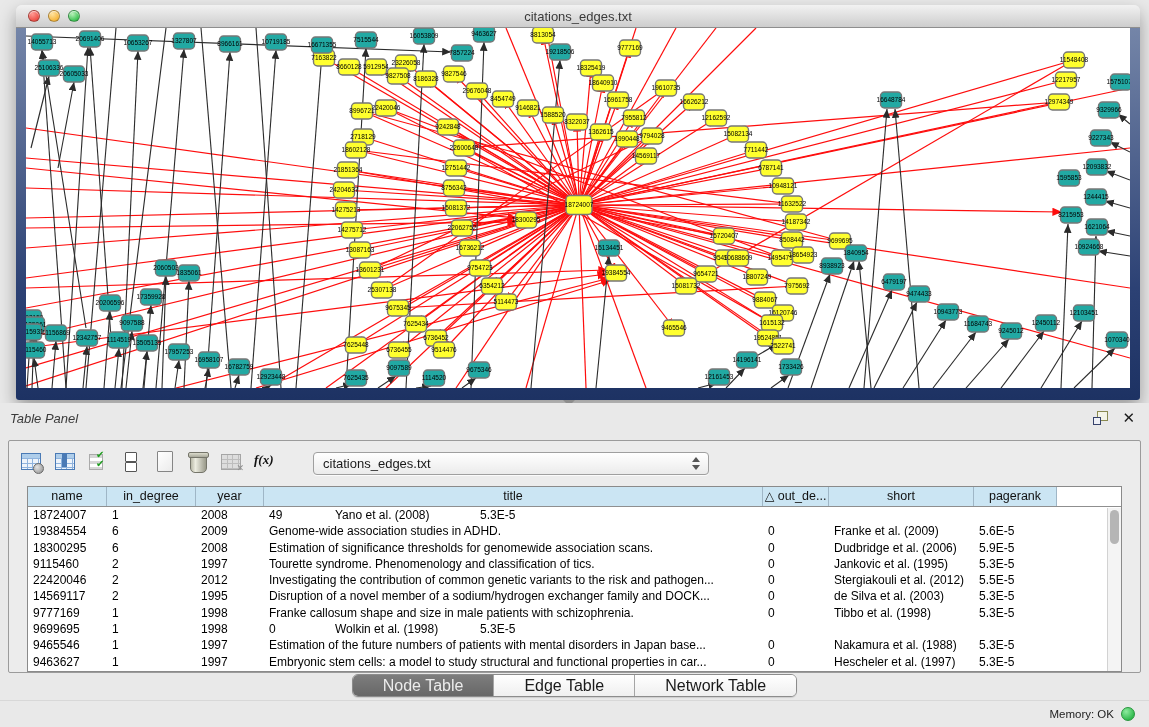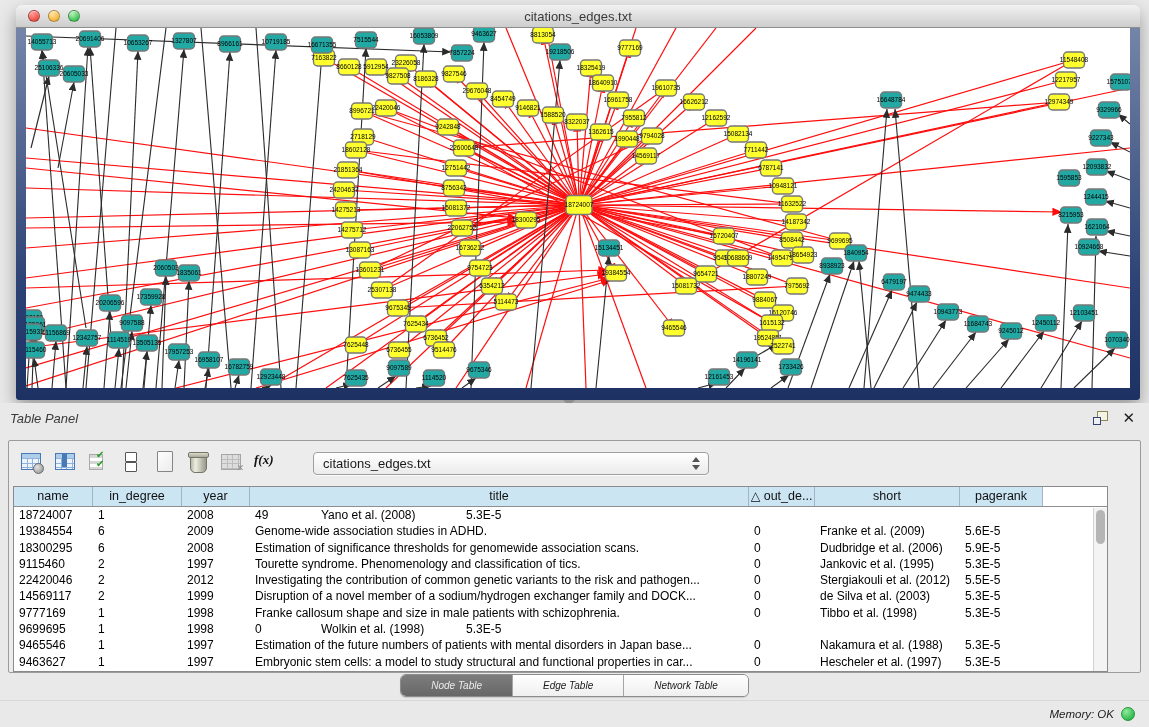--- a/index.html
+++ b/index.html
@@ -74,46 +74,46 @@
     font-family:"Liberation Serif","DejaVu Serif",serif; font-style:italic; font-weight:bold; font-size:13px; color:#111; }
   .combo { position:relative; margin-left:26px; width:396px; height:23px; border:1px solid #9f9f9f; border-radius:4px;
     background:linear-gradient(#ffffff,#ebebeb); box-shadow:0 1px 0 rgba(255,255,255,.8); display:flex; align-items:center; }
   .combo-text { font-size:13px; color:#1a1a1a; margin-left:9px; }
   .combo-arrows { position:absolute; right:8px; top:4px; }
   .combo-arrows i { display:block; width:0; height:0; border-left:4px solid transparent; border-right:4px solid transparent; }
   .combo-arrows i.up { border-bottom:5px solid #555; margin-bottom:3px; }
   .combo-arrows i.dn { border-top:5px solid #555; }
 
   
-  .tbl-viewport { position:absolute; left:4px; top:45px; width:1095px; height:186px;
+  .tbl-viewport { position:absolute; left:18px; top:45px; width:1095px; height:186px;
     background:#ffffff; border:1px solid #8a8a8a; overflow:hidden; }
   .thead { display:flex; height:20px; background:#cbe5f3; border-bottom:1px solid #8f8f8f; }
   .th { font-size:12.5px; color:#111; text-align:center; line-height:19px;
     border-right:1px solid #9fb6c6; overflow:hidden; white-space:nowrap; flex:0 0 auto; }
   .th-fill { flex:1 1 auto; background:#fff; border-right:none; }
   .tr { display:flex; height:16.3px; }
   .td { font-size:12px; color:#000; line-height:16.3px; padding-left:5px;
     overflow:hidden; white-space:nowrap; flex:0 0 auto; }
   .c0{width:79px}.c1{width:89px}.c2{width:68px}.c3{width:499px}.c4{width:66px}.c5{width:145px}.c6{width:83px}
   .vscroll { position:absolute; right:0; top:21px; bottom:0; width:14px; background:#f4f4f4; border-left:1px solid #d2d2d2; }
   .vthumb { position:absolute; left:2px; top:2px; width:9px; height:34px; background:#b5b5b5; border-radius:5px; }
 
   
   .tabbar { position:absolute; left:0; top:674px; width:1149px; display:flex; justify-content:center; }
   .segctl { display:flex; border:1px solid #8c8c8c; border-radius:6px; overflow:hidden; height:23px;
     background:#fff; box-shadow:0 1px 1px rgba(0,0,0,.12); }
-  .seg { font-size:10px; padding:0 30px; line-height:21px; color:#1a1a1a;
-    background:linear-gradient(#ffffff,#efefef); border-right:1px solid #a5a5a5;font-style:italic; }
+  .seg { font-size:16px; padding:0 30px; line-height:21px; color:#1a1a1a;
+    background:linear-gradient(#ffffff,#efefef); border-right:1px solid #a5a5a5; }
   .seg:last-child { border-right:none; }
   .seg.sel { background:linear-gradient(#7d7d7d,#676767); color:#ececec; }
 
   
   .statusbar { position:absolute; left:0; top:700px; width:1149px; height:27px; border-top:1px solid #d8d8d8;
     display:flex; align-items:center; justify-content:flex-end; }
-  .mem-label { font-size:11.5px; color:#222; margin-right:7px;font-style:italic; }
+  .mem-label { font-size:11.5px; color:#222; margin-right:7px; }
   .mem-dot { width:14px; height:14px; border-radius:50%; margin-right:14px;
     background:radial-gradient(circle at 35% 30%,#8deb9e,#2eb84b 75%); border:1px solid #27963c; }
 </style>
 </head>
 <body>
 
 <div class="net-window">
   <div class="titlebar">
     <div class="title-text">citations_edges.txt</div>
     <div class="tl-group">
@@ -961,21 +961,21 @@
           <div class="td c1">2</div>
           <div class="td c2">2012</div>
           <div class="td c3">Investigating the contribution of common genetic variants to the risk and pathogen...</div>
           <div class="td c4">0</div>
           <div class="td c5">Stergiakouli et al. (2012)</div>
           <div class="td c6">5.5E-5</div>
         </div>
         <div class="tr">
           <div class="td c0">14569117</div>
           <div class="td c1">2</div>
-          <div class="td c2">1999</div>
+          <div class="td c2">1995</div>
           <div class="td c3">Disruption of a novel member of a sodium/hydrogen exchanger family and DOCK...</div>
           <div class="td c4">0</div>
           <div class="td c5">de Silva et al. (2003)</div>
           <div class="td c6">5.3E-5</div>
         </div>
         <div class="tr">
           <div class="td c0">9777169</div>
           <div class="td c1">1</div>
           <div class="td c2">1998</div>
           <div class="td c3">Franke callosum shape and size in male patients with schizophrenia.</div>

